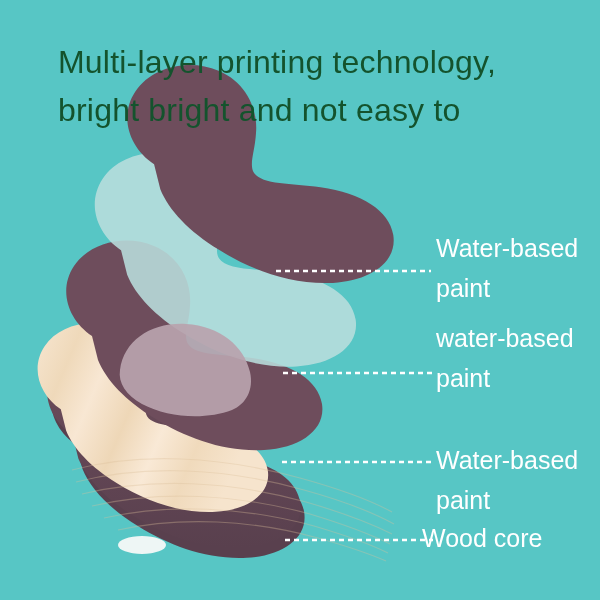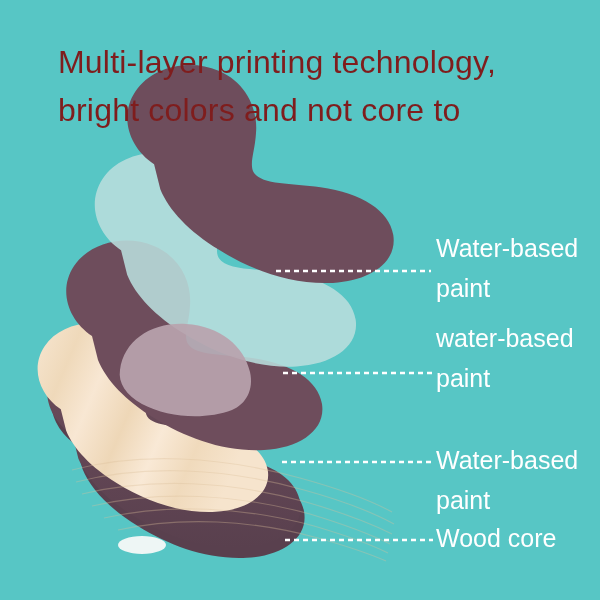--- a/index.html
+++ b/index.html
@@ -21,21 +21,21 @@
   #title-block {
     position: absolute;
     left: 58px;
     top: 38px;
     width: 500px;
     z-index: 40;
   }
   .title-line {
     font-size: 32px;
     line-height: 48px;
-    color: #7f1d1d;
+    color: #14532d;
     font-weight: 300;
     letter-spacing: 0.2px;
     white-space: nowrap;
   }
 
   
   #illustration {
     position: absolute;
     left: 0;
     top: 0;
@@ -53,21 +53,21 @@
     line-height: 40px;
     font-weight: 300;
     white-space: nowrap;
   }
   .callout-line {
     display: block;
   }
   #callout-0 { left: 436px; top: 228px; }
   #callout-1 { left: 436px; top: 318px; }
   #callout-2 { left: 436px; top: 440px; }
-  #callout-3 { left: 436px; top: 518px; }
+  #callout-3 { left: 422px; top: 518px; }
 
   
   #leaders {
     position: absolute;
     left: 0; top: 0;
     width: 600px; height: 600px;
     z-index: 44;
   }
 </style>
 </head>
@@ -154,21 +154,21 @@
 
   <svg id="leaders" viewBox="0 0 600 600">
     <line x1="276" y1="271" x2="431" y2="271" stroke="#ffffff" stroke-width="2.4" stroke-dasharray="5 4" stroke-linecap="butt"></line>
     <line x1="283" y1="373" x2="434" y2="373" stroke="#ffffff" stroke-width="2.4" stroke-dasharray="5 4" stroke-linecap="butt"></line>
     <line x1="282" y1="462" x2="433" y2="462" stroke="#ffffff" stroke-width="2.4" stroke-dasharray="5 4" stroke-linecap="butt"></line>
     <line x1="285" y1="540" x2="433" y2="540" stroke="#ffffff" stroke-width="2.4" stroke-dasharray="5 4" stroke-linecap="butt"></line>
   </svg>
 
   <div id="title-block">
     <div class="title-line">Multi-layer printing technology,</div>
-    <div class="title-line">bright colors and not core to</div>
+    <div class="title-line">bright bright and not easy to</div>
   </div>
 
   <div class="callout" id="callout-0">
     <span class="callout-line">Water-based</span>
     <span class="callout-line">paint</span>
   </div>
 
   <div class="callout" id="callout-1">
     <span class="callout-line">water-based</span>
     <span class="callout-line">paint</span>

